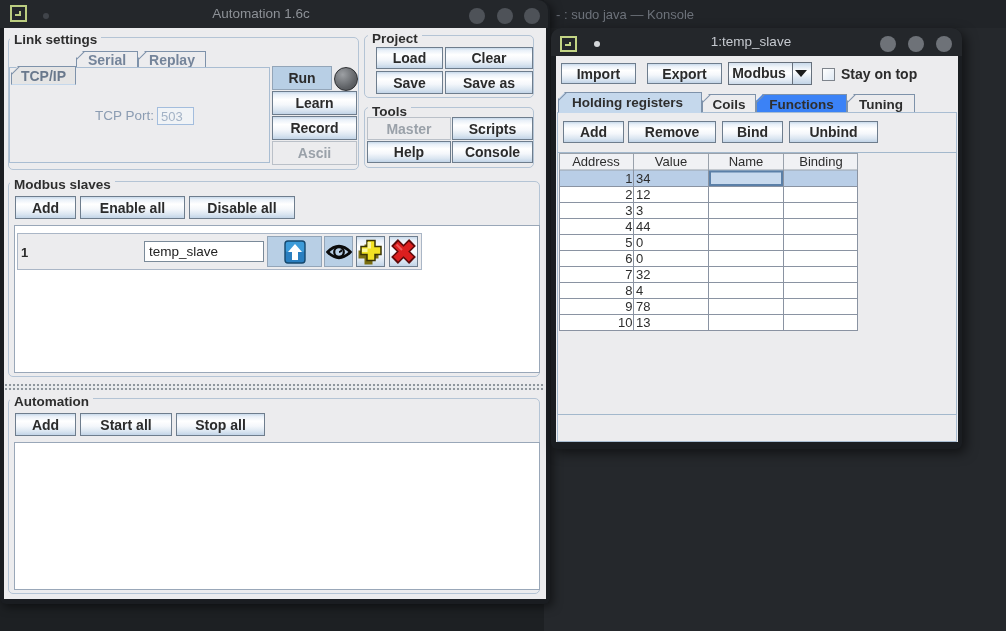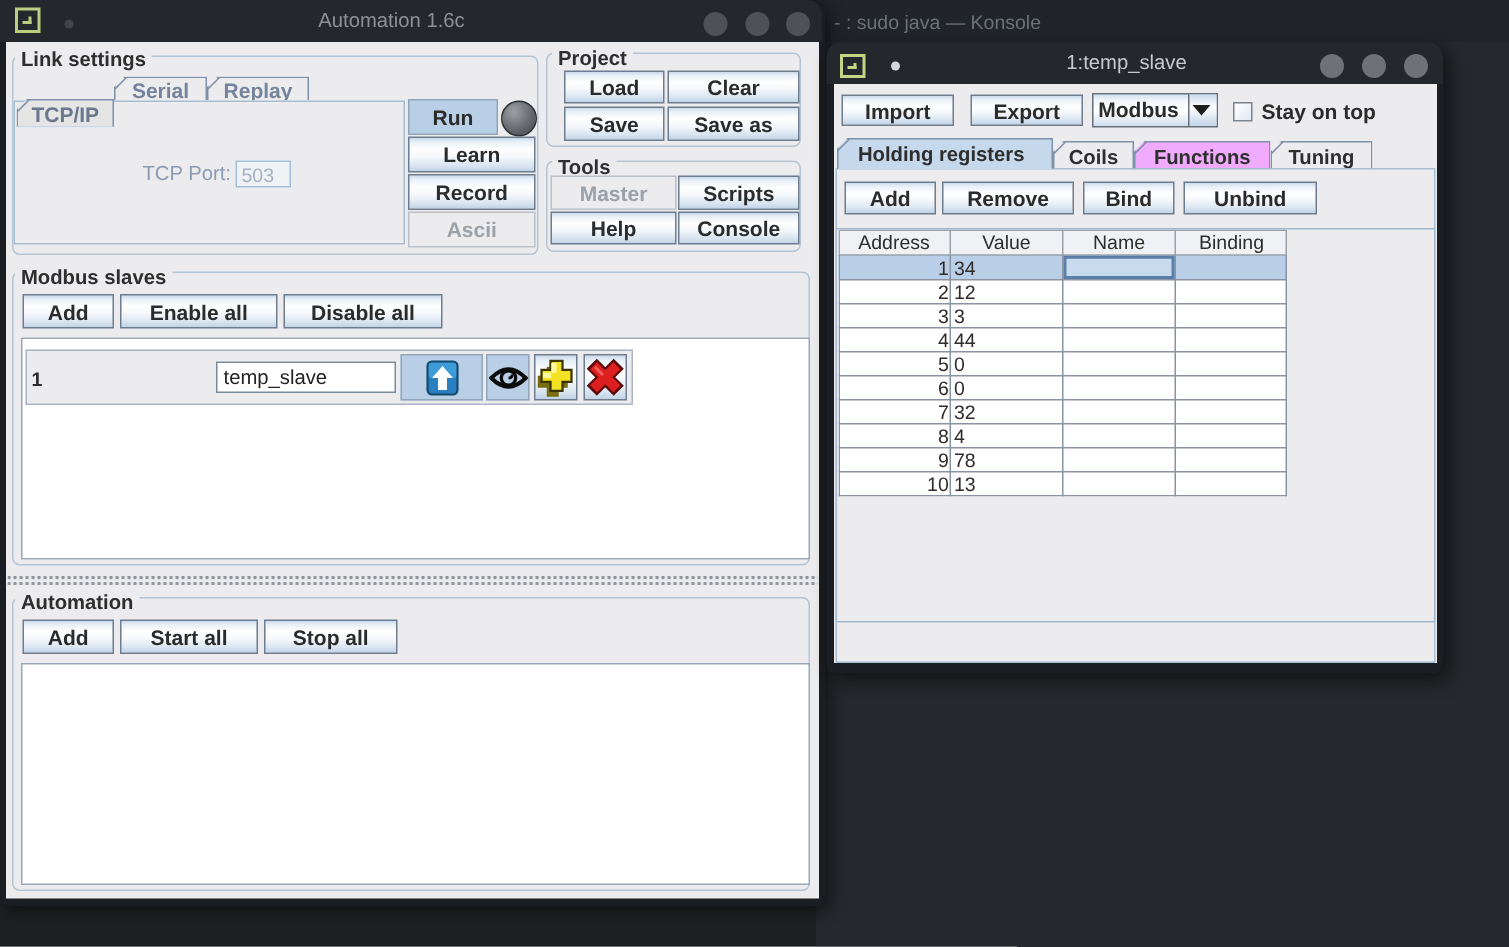--- a/index.html
+++ b/index.html
@@ -146,21 +146,21 @@
 <div class="abs" style="left:792px;top:63px;width:19px;height:21px;border-left:1px solid #66707c;
  background:linear-gradient(180deg,#c9daeb,#ffffff 40%,#c2d4e7)"></div>
 <div class="abs" style="left:795px;top:70px;width:0;height:0;border-left:6px solid transparent;
  border-right:6px solid transparent;border-top:7px solid #1d1d1d"></div>
 <div class="abs" style="left:822px;top:68px;width:13px;height:13px;border:1.5px solid #7e848c;
  background:linear-gradient(135deg,#ffffff,#dfe9f4)"></div>
 <div class="abs" style="left:841px;top:66px;font-weight:bold;font-size:14px;color:#2b2b2b">Stay on top</div>
 
 <div class="tab" style="left:558px;top:92px;width:144px;height:21px;background:#c5d8ec;color:#2e2e2e;font-size:13.5px;z-index:3;border-bottom:1px solid #c5d8ec;padding-right:5px"><i></i>Holding registers</div>
 <div class="tab" style="left:702px;top:94px;width:54px;height:19px;background:#ececee;color:#2e2e2e;font-size:13.5px"><i></i>Coils</div>
-<div class="tab" style="left:756px;top:94px;width:91px;height:19px;background:#f0abfc;color:#2e2e2e;font-size:13.5px"><i></i>Functions</div>
+<div class="tab" style="left:756px;top:94px;width:91px;height:19px;background:#3b82f6;color:#2e2e2e;font-size:13.5px"><i></i>Functions</div>
 <div class="tab" style="left:847px;top:94px;width:68px;height:19px;background:#ececee;color:#2e2e2e;font-size:13.5px"><i></i>Tuning</div>
 <div class="abs" style="left:557px;top:112px;width:400px;height:330px;border:1px solid #a9bdd2;z-index:2"></div>
 
 <div class="btn" style="left:563px;top:121px;width:61px;height:22px;z-index:5">Add</div>
 <div class="btn" style="left:628px;top:121px;width:88px;height:22px;z-index:5">Remove</div>
 <div class="btn" style="left:722px;top:121px;width:61px;height:22px;z-index:5">Bind</div>
 <div class="btn" style="left:789px;top:121px;width:89px;height:22px;z-index:5">Unbind</div>
 
 <div class="abs" style="left:557px;top:152px;width:400px;height:263px;border:1px solid #a3b8cc;background:#ececee;z-index:5"></div>
 <svg class="abs" style="left:559px;top:153px;z-index:6" width="299" height="178" viewBox="0 0 299 178" font-family="Liberation Sans, sans-serif" font-size="13">

